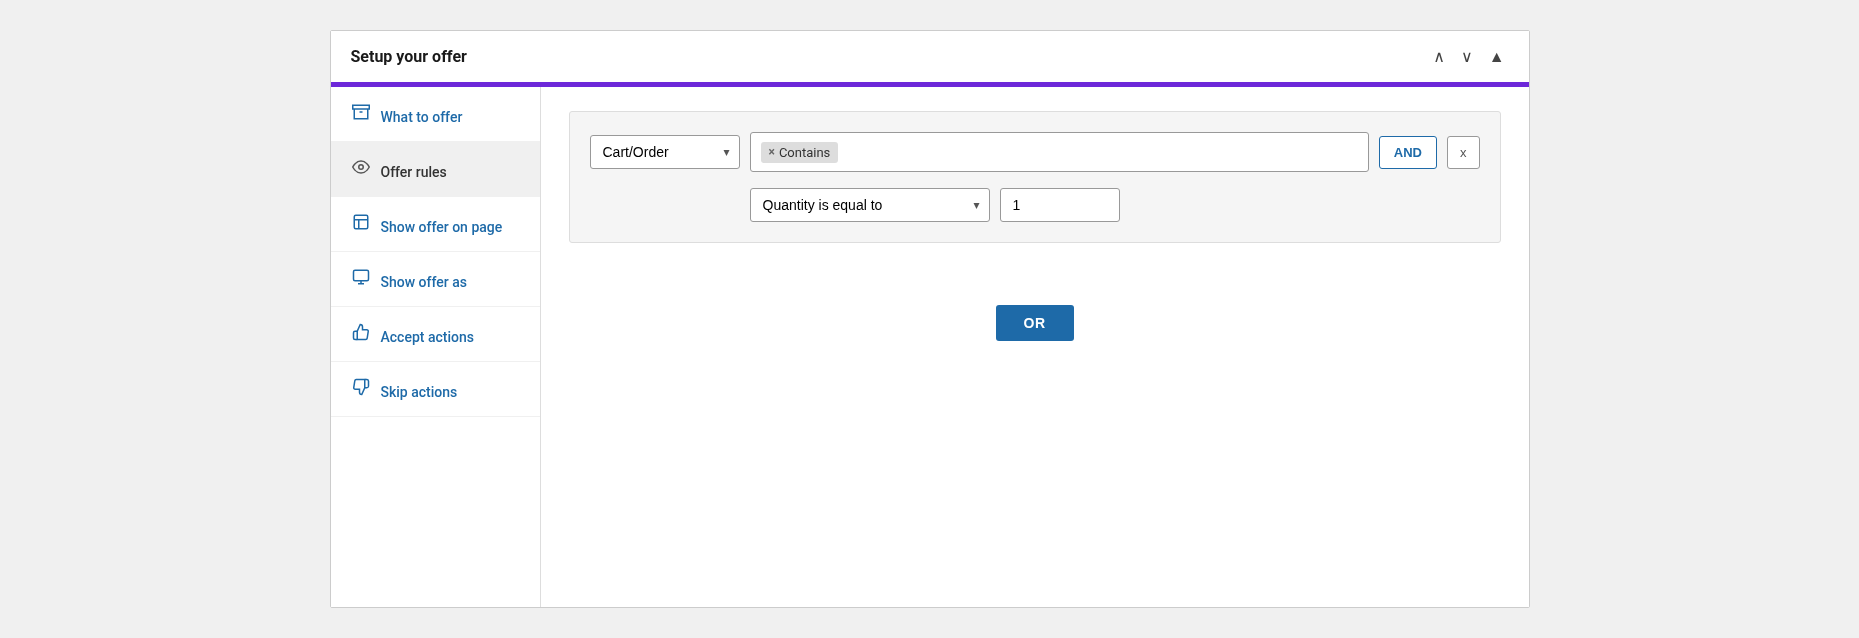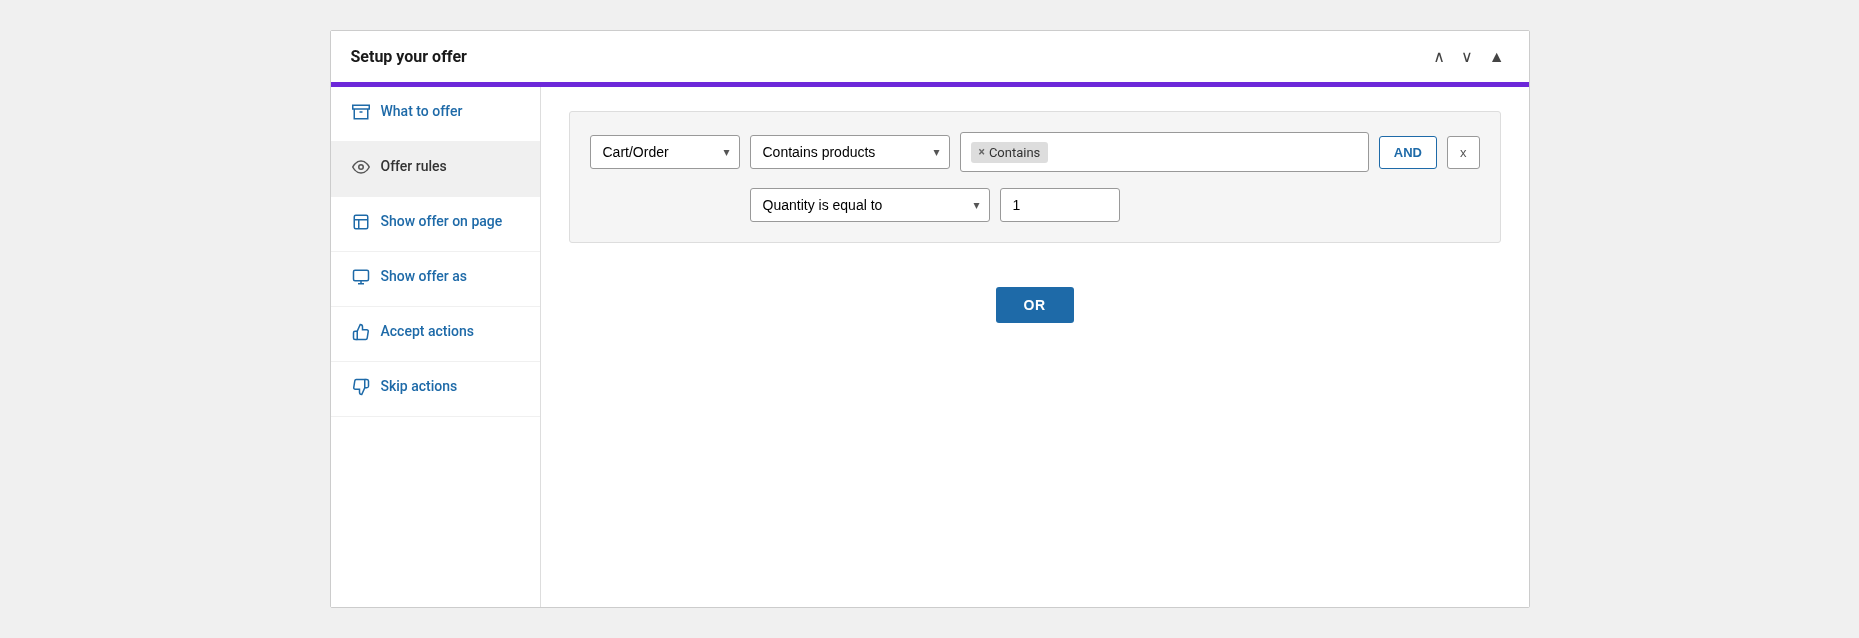--- a/index.html
+++ b/index.html
@@ -48,21 +48,21 @@
       min-height: 520px;
     }
     .sidebar {
       width: 210px;
       border-right: 1px solid #ddd;
       background: #fff;
       flex-shrink: 0;
     }
     .sidebar-item {
       display: flex;
-      align-items: flex-start;
+      align-items: flex-end;
       gap: 10px;
       padding: 16px 20px;
       cursor: pointer;
       border-bottom: 1px solid #f0f0f0;
       color: #1e6aa8;
       font-size: 14px;
       font-weight: 500;
     }
     .sidebar-item.active {
       background: #f0f0f0;
@@ -88,21 +88,21 @@
       margin-bottom: 18px;
     }
     .section-title strong {
       font-weight: 700;
     }
     .rule-container {
       background: #f5f5f5;
       border: 1px solid #ddd;
       border-radius: 3px;
       padding: 20px;
-      margin-bottom: 24px;
+      margin-bottom: 42px;
     }
     .rule-row {
       display: flex;
       align-items: center;
       gap: 10px;
       margin-bottom: 16px;
     }
     .rule-row:last-child {
       margin-bottom: 0;
       justify-content: center;
@@ -291,25 +291,20 @@
     </div>
 
     <div class="main-content">
 
       <div class="rule-container">
 
         <div class="rule-row">
           <div class="select-wrapper">
             <select class="custom-select select-cart">
               <option>Cart/Order</option>
-            </select>
-          </div>
-          <div class="select-wrapper">
-            <select class="custom-select select-condition">
-              <option>Contains products</option>
             </select>
           </div>
           <div class="tags-input">
             <div class="tag">
               <span class="tag-remove">×</span>
               <span>Contains</span>
             </div>
           </div>
           <button class="and-btn">AND</button>
           <button class="x-btn">x</button>

